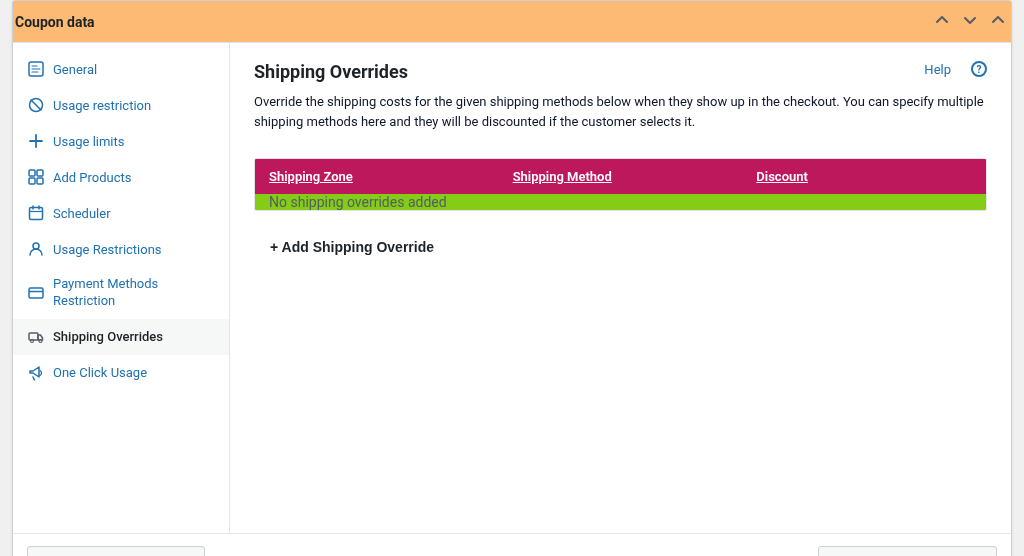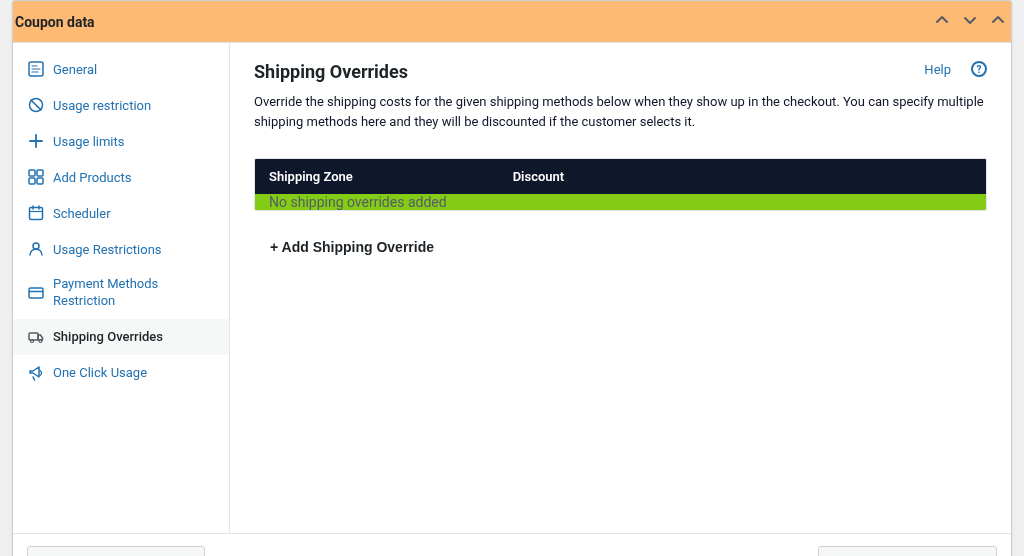--- a/index.html
+++ b/index.html
@@ -127,22 +127,23 @@
     }
     .table-wrapper {
       border: 1px solid #e2e4e7;
       border-radius: 2px;
       overflow: hidden;
       margin-bottom: 20px;
     }
     .table-header {
       display: grid;
       grid-template-columns: 1fr 1fr 1fr;
-      background: #0f172a;
+      background: #be185d;
       color: #fff;
+      text-decoration: underline;
     }
     .table-header-cell {
       padding: 10px 14px;
       font-weight: 600;
       font-size: 13px;
     }
     .table-empty {
       padding: 0 14px;
       color: #555d66;
       font-size: 14px;
@@ -323,20 +324,21 @@
           <span>Help</span>
           <span class="help-circle">?</span>
         </a>
       </div>
 
       <p class="description">Override the shipping costs for the given shipping methods below when they show up in the checkout. You can specify multiple shipping methods here and they will be discounted if the customer selects it.</p>
 
       <div class="table-wrapper">
         <div class="table-header">
           <div class="table-header-cell">Shipping Zone</div>
+          <div class="table-header-cell">Shipping Method</div>
           <div class="table-header-cell">Discount</div>
         </div>
         <div class="table-empty">No shipping overrides added</div>
       </div>
 
       <button class="add-override-btn">
         <span>+ Add Shipping Override</span>
       </button>
     </div>
   </div>

